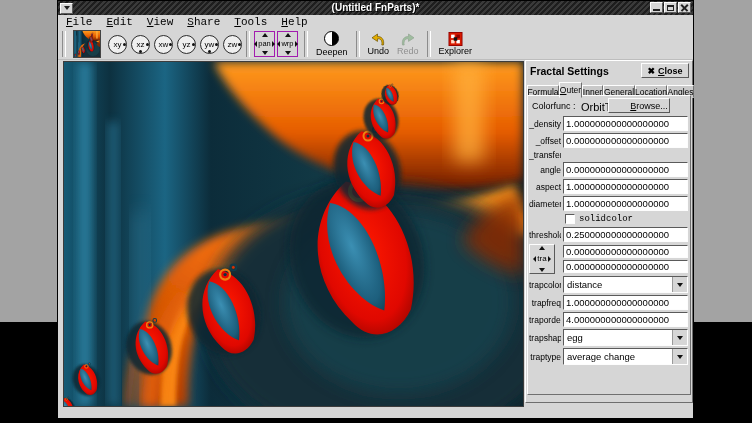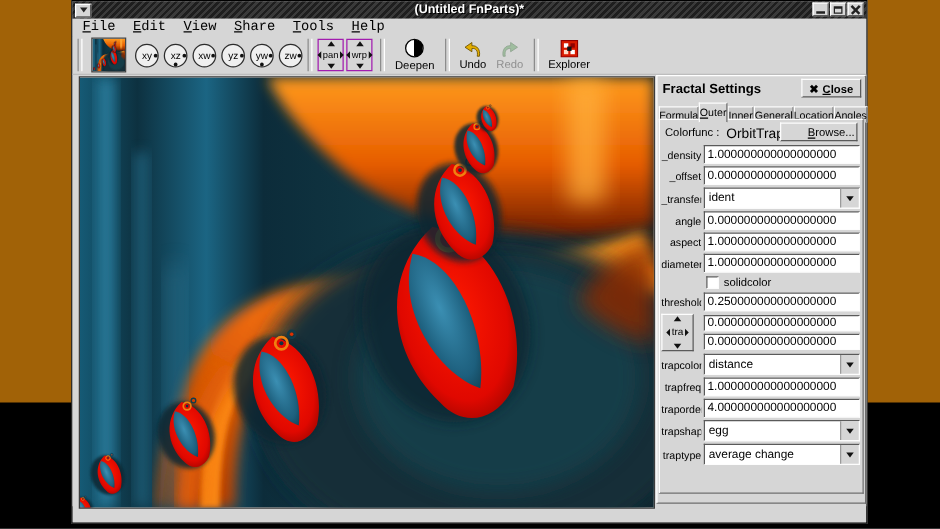--- a/index.html
+++ b/index.html
@@ -1,18 +1,18 @@
 <!DOCTYPE html>
 <html><head>
 <meta charset="utf-8">
 <style>
   html,body{margin:0;padding:0;}
   body{width:752px;height:423px;background:#000;overflow:hidden;
        font-family:"Liberation Sans",sans-serif;-webkit-font-smoothing:none;}
-  .stage{position:relative;width:752px;height:322px;background:#a16207;}
+  .stage{position:relative;width:752px;height:322px;background:#a3a3a3;}
   .window{position:absolute;left:57px;top:0;width:637px;height:419px;background:#d6d6d6;
           border:1px solid #000;box-sizing:border-box;}
   
   .titlebar{position:absolute;left:0;top:0;right:0;height:14px;
     background:repeating-linear-gradient(135deg,#3a3a3a 0 2px,#1e1e1e 2px 4px);
     display:flex;align-items:center;}
   .tb-title{position:absolute;left:0;right:0;text-align:center;color:#fff;
     font-size:10px;font-weight:bold;line-height:14px;text-shadow:1px 1px 0 #000;}
   .tb-btn{position:relative;width:13px;height:11px;background:#d6d6d6;z-index:2;
     border:1px solid;border-color:#fff #5a5a5a #5a5a5a #fff;box-sizing:border-box;
@@ -88,34 +88,34 @@
   .plabel{width:32px;min-width:32px;text-align:right;font-size:8.5px;margin-right:2px;
     white-space:nowrap;overflow:hidden;}
   .val-input{flex:1;height:15px;min-width:0;background:#fff;border:1px solid;
     border-color:#5a5a5a #fdfdfd #fdfdfd #5a5a5a;font-size:9.5px;padding:0 2px;
     font-family:"Liberation Sans",sans-serif;box-sizing:border-box;}
   .sel{flex:1;height:17px;display:flex;align-items:center;background:#fff;border:1px solid;
     border-color:#5a5a5a #fdfdfd #fdfdfd #5a5a5a;box-sizing:border-box;cursor:pointer;}
   .sel .stext{flex:1;font-size:9.5px;padding:0 3px;white-space:nowrap;overflow:hidden;}
   .sel .sbtn{width:14px;height:15px;background:#d6d6d6;border-left:1px solid #9a9a9a;
     display:flex;align-items:center;justify-content:center;}
-  .chk-row{margin-left:36px;height:12px;}
+  .chk-row{margin-left:36px;height:12px;font-family:Liberation Mono, monospace;}
   .chk{width:10px;height:10px;background:#fff;border:1px solid;border-color:#5a5a5a #fdfdfd #fdfdfd #5a5a5a;
     margin-right:4px;box-sizing:border-box;cursor:pointer;}
   .chk-label{font-size:9px;}
   .pair-row{display:flex;align-items:center;margin-bottom:2px;}
   .spin-tra{width:26px;min-width:26px;height:30px;border:1px solid;border-color:#fdfdfd #5a5a5a #5a5a5a #fdfdfd;
     background:#d6d6d6;box-sizing:border-box;display:flex;flex-direction:column;align-items:center;
     justify-content:space-between;padding:1px 0;margin-right:8px;cursor:pointer;}
   .spin-tra .mid{display:flex;align-items:center;gap:1px;font-size:8px;line-height:8px;}
   .pair-col{flex:1;display:flex;flex-direction:column;gap:2px;min-width:0;}
   .cf-row{position:relative;height:16px;margin-bottom:2px;}
   .cf-label{position:absolute;left:3px;top:3px;font-size:9px;}
   .cf-value{position:absolute;left:52px;top:3px;font-size:11px;}
-  .browse-btn{position:absolute;right:2px;top:0;width:62px;height:15px;padding-left:20px;}
+  .browse-btn{position:absolute;right:18px;top:0;width:62px;height:15px;padding-left:20px;}
   
   .statusbar{position:absolute;left:2px;right:2px;top:404px;height:13px;background:#bfbfbf;
     border:1px solid;border-color:#7a7a7a #fdfdfd #fdfdfd #7a7a7a;box-sizing:border-box;
     display:flex;align-items:center;justify-content:center;font-size:10px;}
   u{text-decoration:underline;}
 </style>
 </head>
 <body>
 
 <div class="stage">
@@ -346,26 +346,20 @@
         <div class="prow">
               <span class="plabel">_density</span>
               <input class="val-input" readonly="" value="1.000000000000000000" style="">
             </div>
             <div class="prow">
               <span class="plabel">_offset</span>
               <input class="val-input" readonly="" value="0.000000000000000000" style="">
             </div>
             <div class="prow">
               <span class="plabel">_transfer</span>
-              <div class="sel">
-                <span class="stext">ident</span>
-                <span class="sbtn">
-                  <span class="arr-d"></span>
-                </span>
-              </div>
             </div>
             <div class="prow">
               <span class="plabel">angle</span>
               <input class="val-input" readonly="" value="0.000000000000000000" style="">
             </div>
             <div class="prow">
               <span class="plabel">aspect</span>
               <input class="val-input" readonly="" value="1.000000000000000000" style="">
             </div>
             <div class="prow">

